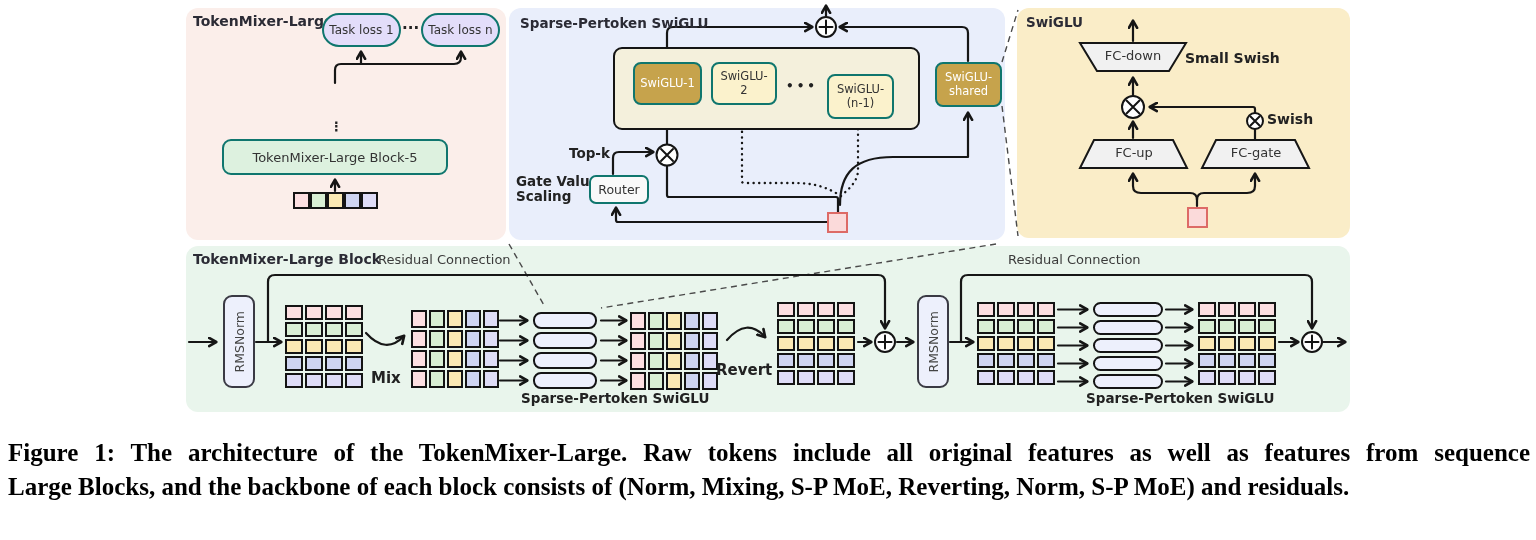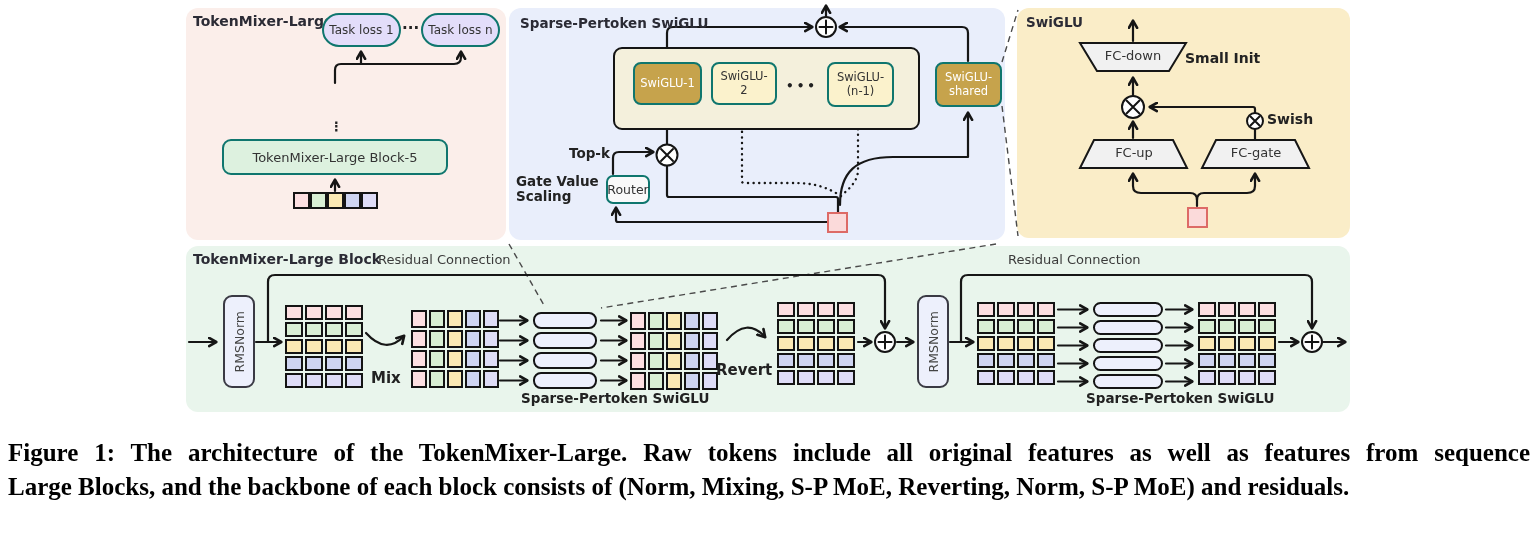--- a/index.html
+++ b/index.html
@@ -163,31 +163,31 @@
       <div class="cell" style="background: rgb(251, 233, 180);"></div>
       <div class="cell" style="background: rgb(206, 212, 241);"></div>
       <div class="cell" style="background: rgb(222, 220, 247);"></div>
     </div>
 
   <div class="ptitle" style="left:520px;top:15px;">Sparse-Pertoken SwiGLU</div>
   <div class="container-box" style="left:613px;top:47px;width:307px;height:83px;"></div>
   <div class="box expert gold" style="left:633px;top:62px;width:69px;height:43px;">SwiGLU-1</div>
   <div class="box expert cream" style="left:711px;top:62px;width:66px;height:43px;">SwiGLU-2</div>
   <div class="dots" style="left:780px;top:79px;width:44px;text-align:center;font-size:12px;letter-spacing:3px;">•••</div>
-  <div class="box expert cream" style="left:827px;top:62px;width:67px;height:45px;">SwiGLU-(n-1)</div>
+  <div class="box expert cream" style="left:827px;top:74px;width:67px;height:45px;">SwiGLU-(n-1)</div>
   <div class="box expert gold" style="left:935px;top:62px;width:67px;height:45px;">SwiGLU-shared</div>
   <div class="lbl" style="left:569px;top:145px;">Top-k</div>
   <div class="lbl" style="left:516px;top:174px;line-height:15px;white-space:pre-line;">Gate Value
 Scaling</div>
-  <div class="box router" style="left:606px;top:175px;width:44px;height:29px;">Router</div>
+  <div class="box router" style="left:589px;top:175px;width:60px;height:29px;">Router</div>
   <div class="red-token" style="left:827px;top:212px;"></div>
 
   <div class="ptitle" style="left:1026px;top:14px;">SwiGLU</div>
   <div class="trap-text" style="left:1083px;top:48px;">FC-down</div>
-  <div class="lbl" style="left:1185px;top:50px;font-size:14px;">Small Init</div>
+  <div class="lbl" style="left:1185px;top:50px;font-size:14px;">Small Swish</div>
   <div class="lbl" style="left:1267px;top:111px;font-size:14px;">Swish</div>
   <div class="trap-text" style="left:1084px;top:145px;">FC-up</div>
   <div class="trap-text" style="left:1206px;top:145px;">FC-gate</div>
   <div class="red-token" style="left:1187px;top:207px;"></div>
 
   <div class="ptitle" style="left:193px;top:251px;font-size:14px;">TokenMixer-Large Block</div>
   <div class="plain" style="left:378px;top:252px;">Residual Connection</div>
   <div class="plain" style="left:1008px;top:252px;">Residual Connection</div>
 
   <div class="box rms" style="left:223px;top:295px;width:32px;height:93px;">

